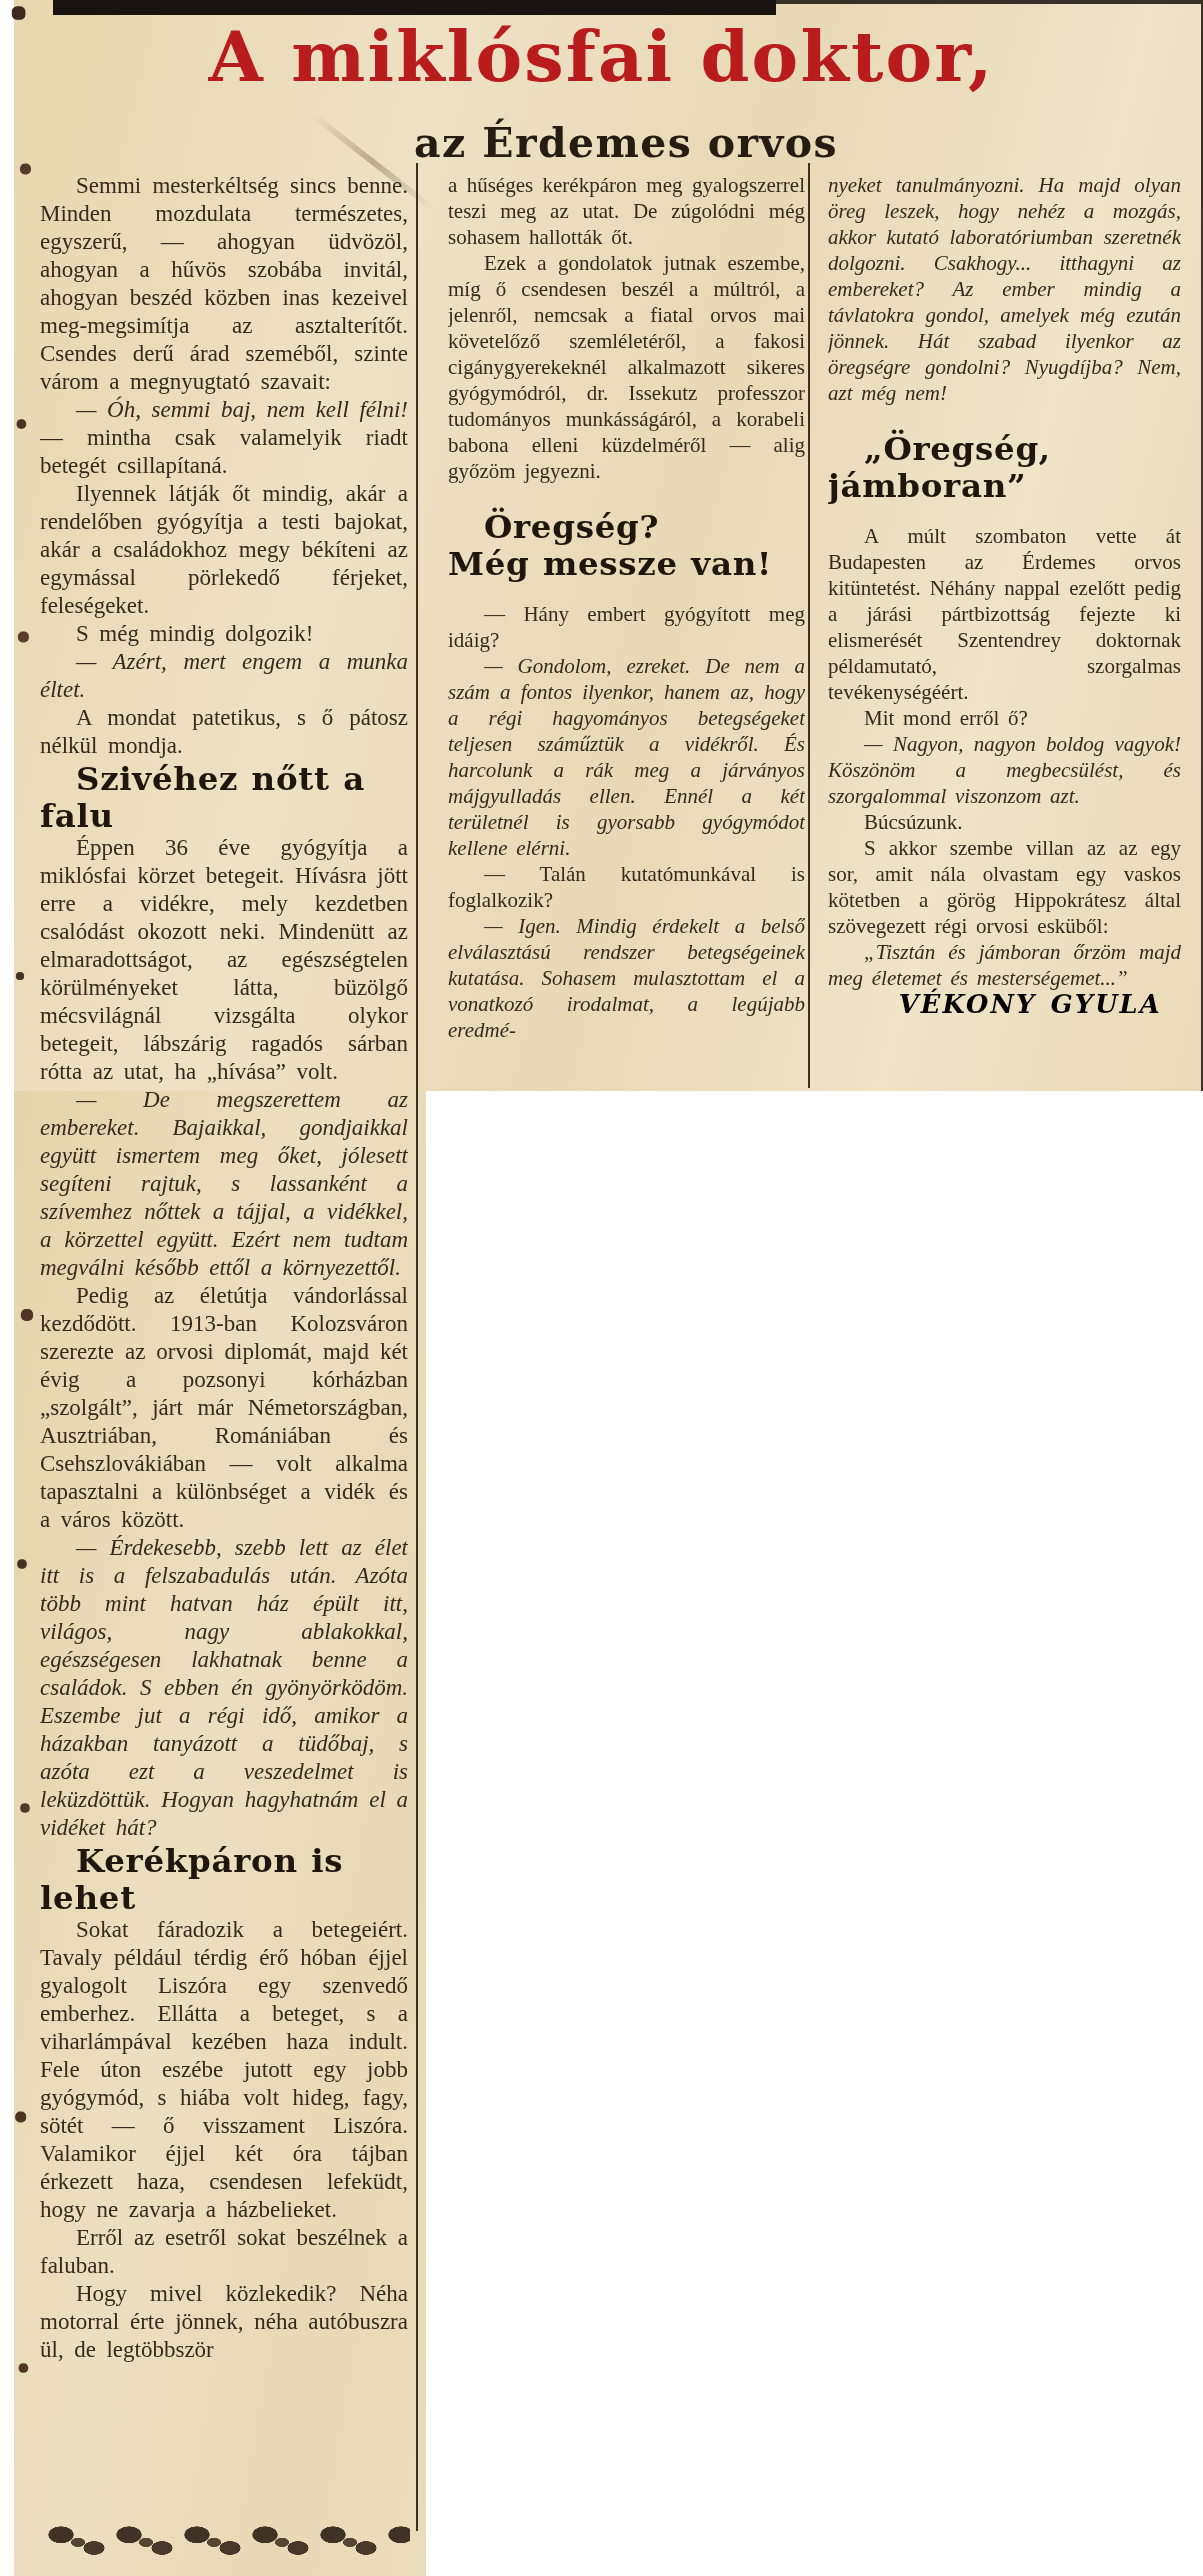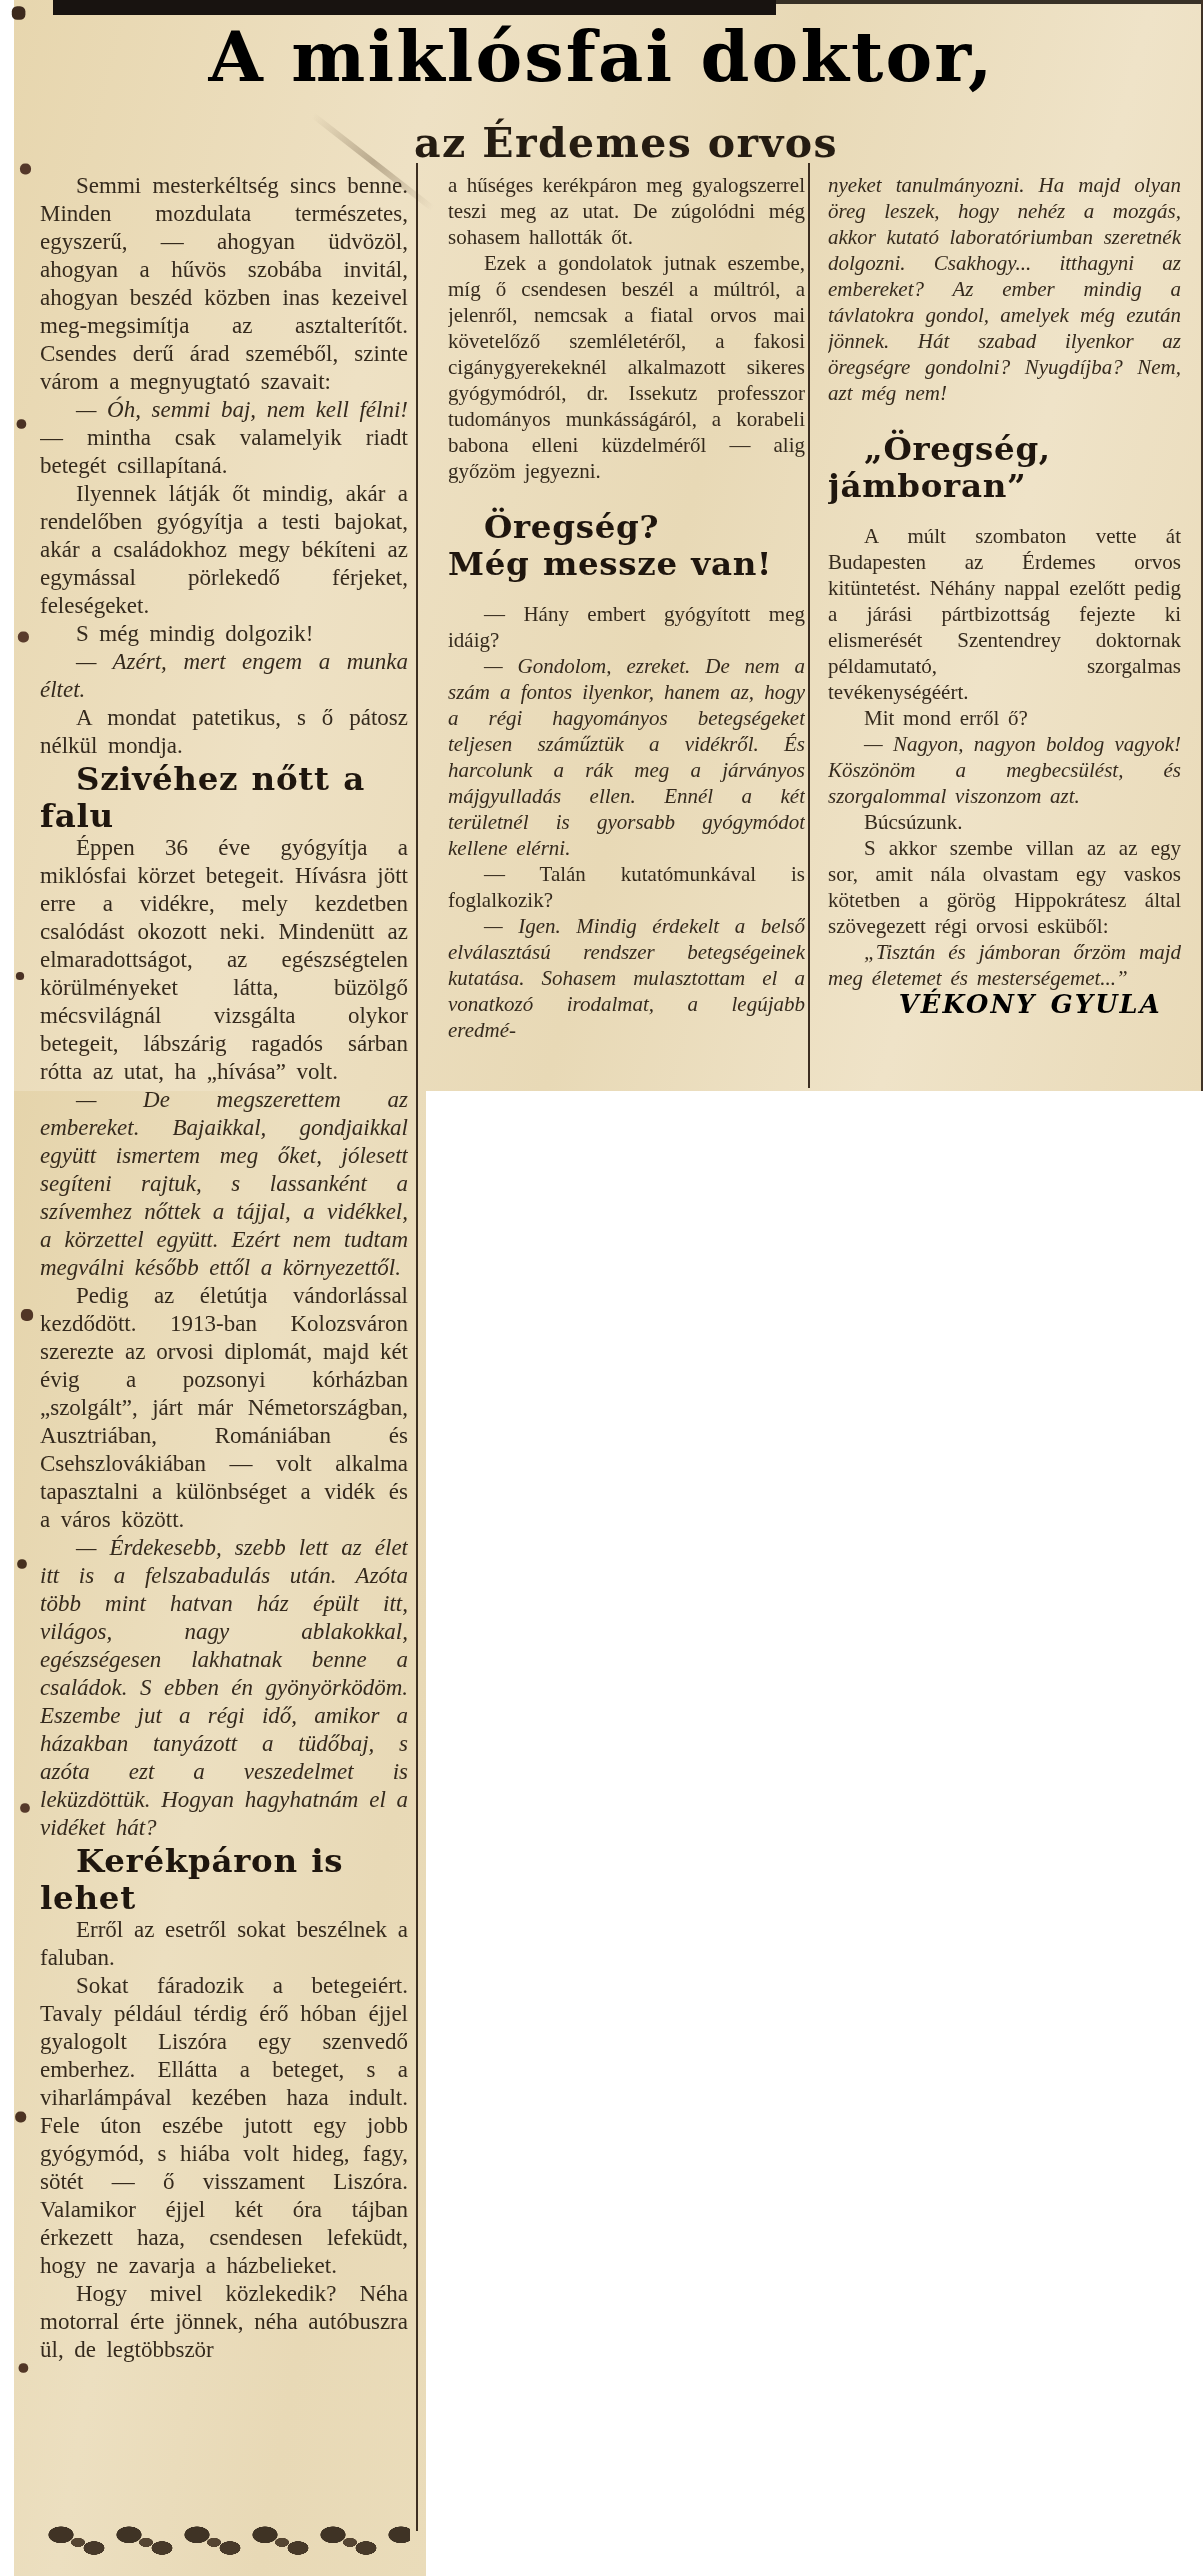--- a/index.html
+++ b/index.html
@@ -54,21 +54,21 @@
   .title {
     position: absolute;
     left: 0; top: 21px;
     width: 1203px;
     text-align: center;
     font-family: "DejaVu Serif", serif;
     font-weight: 700;
     font-size: 70px;
     line-height: 1.02;
     letter-spacing: 2.1px;
-    color: #000000;
+    color: #b91c1c;
   }
   .subtitle {
     position: absolute;
     left: 0; top: 119px;
     width: 1252px;
     text-align: center;
     font-family: "DejaVu Serif", serif;
     font-weight: 700;
     font-size: 41px;
     letter-spacing: 1.4px;
@@ -210,22 +210,22 @@
     <p>Ilyennek látják őt mindig, akár a rendelőben gyógyítja a testi bajokat, akár a családokhoz megy békíteni az egymással pörlekedő férjeket, feleségeket.</p>
     <p>S még mindig dolgozik!</p>
     <p class="italic">— Azért, mert engem a munka éltet.</p>
     <p>A mondat patetikus, s ő pátosz nélkül mondja.</p>
     <p class="section-heading">Szivéhez nőtt a falu</p>
     <p>Éppen 36 éve gyógyítja a miklósfai körzet betegeit. Hívásra jött erre a vidékre, mely kezdetben csalódást okozott neki. Mindenütt az elmaradottságot, az egészségtelen körülményeket látta, büzölgő mécsvilágnál vizsgálta olykor betegeit, lábszárig ragadós sárban rótta az utat, ha „hívása” volt.</p>
     <p class="italic">— De megszerettem az embereket. Bajaikkal, gondjaikkal együtt ismertem meg őket, jólesett segíteni rajtuk, s lassanként a szívemhez nőttek a tájjal, a vidékkel, a körzettel együtt. Ezért nem tudtam megválni később ettől a környezettől.</p>
     <p>Pedig az életútja vándorlással kezdődött. 1913-ban Kolozsváron szerezte az orvosi diplomát, majd két évig a pozsonyi kórházban „szolgált”, járt már Németországban, Ausztriában, Romániában és Csehszlovákiában — volt alkalma tapasztalni a különbséget a vidék és a város között.</p>
     <p class="italic">— Érdekesebb, szebb lett az élet itt is a felszabadulás után. Azóta több mint hatvan ház épült itt, világos, nagy ablakokkal, egészségesen lakhatnak benne a családok. S ebben én gyönyörködöm. Eszembe jut a régi idő, amikor a házakban tanyázott a tüdőbaj, s azóta ezt a veszedelmet is leküzdöttük. Hogyan hagyhatnám el a vidéket hát?</p>
     <p class="section-heading">Kerékpáron is lehet</p>
+    <p>Sokat fáradozik a betegeiért. Tavaly például térdig érő hóban éjjel gyalogolt Liszóra egy szenvedő emberhez. Ellátta a beteget, s a viharlámpával kezében haza indult. Fele úton eszébe jutott egy jobb gyógymód, s hiába volt hideg, fagy, sötét — ő visszament Liszóra. Valamikor éjjel két óra tájban érkezett haza, csendesen lefeküdt, hogy ne zavarja a házbelieket.</p>
     <p>Erről az esetről sokat beszélnek a faluban.</p>
-    <p>Sokat fáradozik a betegeiért. Tavaly például térdig érő hóban éjjel gyalogolt Liszóra egy szenvedő emberhez. Ellátta a beteget, s a viharlámpával kezében haza indult. Fele úton eszébe jutott egy jobb gyógymód, s hiába volt hideg, fagy, sötét — ő visszament Liszóra. Valamikor éjjel két óra tájban érkezett haza, csendesen lefeküdt, hogy ne zavarja a házbelieket.</p>
     <p>Hogy mivel közlekedik? Néha motorral érte jönnek, néha autóbuszra ül, de legtöbbször</p>
   </div>
 
   <div id="col2" class="col">
     <p class="noindent">a hűséges kerékpáron meg gyalogszerrel teszi meg az utat. De zúgolódni még sohasem hallották őt.</p>
     <p>Ezek a gondolatok jutnak eszembe, míg ő csendesen beszél a múltról, a jelenről, nemcsak a fiatal orvos mai követelőző szemléletéről, a fakosi cigánygyerekeknél alkalmazott sikeres gyógymódról, dr. Issekutz professzor tudományos munkásságáról, a korabeli babona elleni küzdelméről — alig győzöm jegyezni.</p>
     <p class="section-heading tight"><span>Öregség?</span><br><span>Még messze van!</span></p>
     <p>— Hány embert gyógyított meg idáig?</p>
     <p class="italic">— Gondolom, ezreket. De nem a szám a fontos ilyenkor, hanem az, hogy a régi hagyományos betegségeket teljesen száműztük a vidékről. És harcolunk a rák meg a járványos májgyulladás ellen. Ennél a két területnél is gyorsabb gyógymódot kellene elérni.</p>
     <p>— Talán kutatómunkával is foglalkozik?</p>

